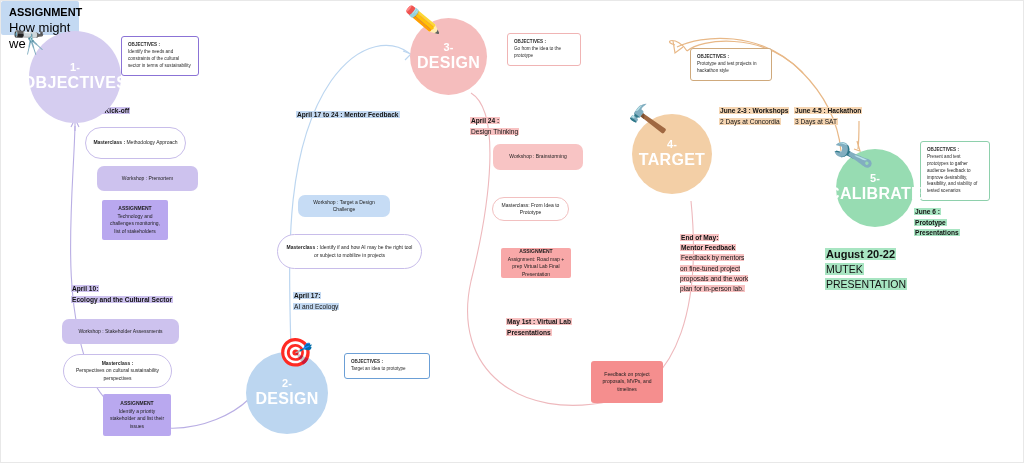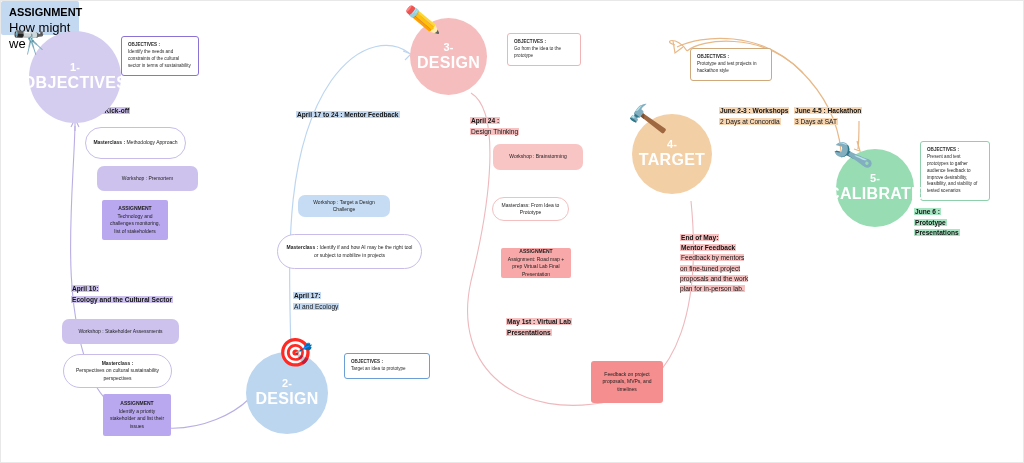--- a/index.html
+++ b/index.html
@@ -338,14 +338,19 @@
     <span class="lbl">OBJECTIVES :</span>
     <span>Present and test prototypes to gather audience feedback to improve desirability, feasibility, and viability of tested scenarios</span>
   </div>
 
   <div class="date hl-green d-june6">
     <span>June 6 :</span><br>
     <span>Prototype</span><br>
     <span>Presentations</span>
   </div>
 
+  <div class="date hl-green d-mutek">
+    <span>August 20-22</span><br>
+    <span class="sub">MUTEK</span><br>
+    <span class="sub">PRESENTATION</span>
+  </div>
 
 </div>
 
 </body></html>

